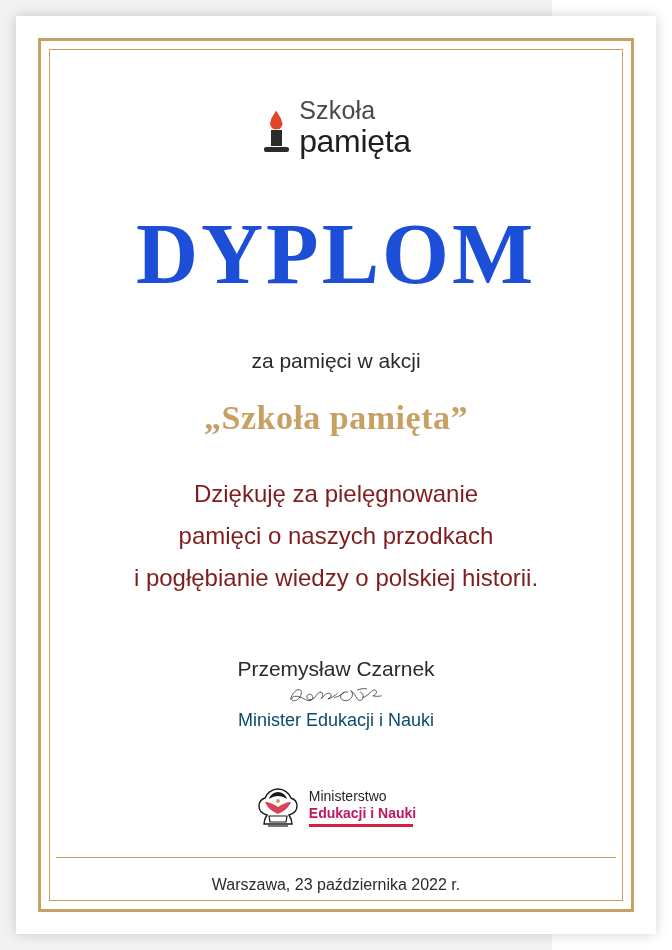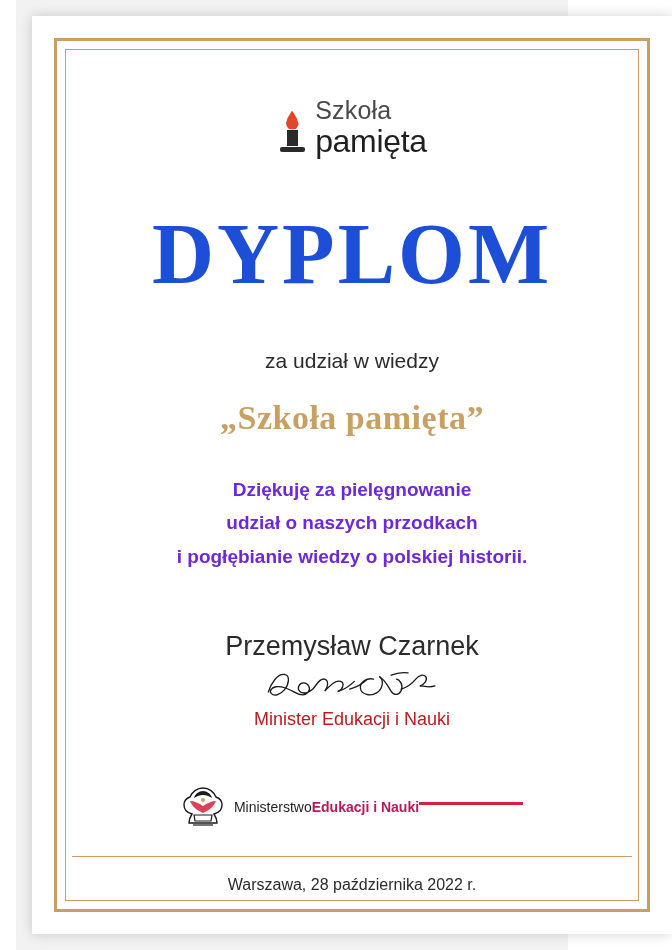--- a/index.html
+++ b/index.html
@@ -13,21 +13,20 @@
     font-family: "Liberation Sans", sans-serif;
     overflow: hidden;
   }
 
   .page {
     position: relative;
     width: 552px;
     height: 950px;
     background: #f2f2f2;
     box-sizing: border-box;
-    margin-left: 16px;
   }
 
   
   .paper {
     position: absolute;
     left: 16px;
     top: 16px;
     width: 640px;
     height: 918px;
     background: #ffffff;
@@ -144,61 +143,60 @@
     margin-top: 26px;
     font-family: "Liberation Serif", serif;
     font-weight: bold;
     font-size: 34px;
     color: #c9a063;
     letter-spacing: 0.5px;
   }
 
   .body-text {
     margin-top: 36px;
-    font-size: 19px;
-    color: #6d28d9;
+    font-size: 24px;
+    color: #7f1d1d;
     line-height: 1.75;
     text-align: center;
-    font-weight: bold;
   }
   .body-text div { white-space: nowrap; }
 
   
   .signer-name {
     margin-top: 58px;
-    font-size: 27px;
+    font-size: 21px;
     color: #2b2b2b;
   }
 
   .signature {
     margin-top: 4px;
     width: 230px;
     height: 54px;
   }
 
   .signer-title {
     margin-top: 2px;
     font-size: 18px;
-    color: #b91c1c;
+    color: #0c4a6e;
   }
 
   
   .ministry {
     margin-top: 54px;
     display: flex;
     align-items: center;
     gap: 9px;
   }
   .eagle {
     width: 44px;
     height: 46px;
   }
   .ministry-text {
     display: flex;
-    flex-direction: row;
+    flex-direction: column;
     line-height: 1.15;
   }
   .ministry-line1 {
     font-size: 14px;
     color: #1f1f1f;
   }
   .ministry-line2 {
     font-size: 14px;
     color: #be185d;
     font-weight: bold;
@@ -241,27 +239,27 @@
           <div class="candle-base"></div>
         </div>
         <div class="logo-text">
           <span class="logo-line1">Szkoła</span>
           <span class="logo-line2">pamięta</span>
         </div>
       </div>
 
       <div class="title">DYPLOM</div>
 
-      <div class="subtitle">za udział w wiedzy</div>
+      <div class="subtitle">za pamięci w akcji</div>
 
       <div class="quote-title">„Szkoła pamięta”</div>
 
       <div class="body-text">
         <div>Dziękuję za pielęgnowanie</div>
-        <div>udział o naszych przodkach</div>
+        <div>pamięci o naszych przodkach</div>
         <div>i pogłębianie wiedzy o polskiej historii.</div>
       </div>
 
       <div class="signer-name">Przemysław Czarnek</div>
 
       <svg class="signature" viewBox="0 0 230 54">
         <g fill="none" stroke="#1a1a1a" stroke-width="1.7" stroke-linecap="round" stroke-linejoin="round">
           <path d="M6 34 C10 22, 18 10, 27 11 C35 12, 33 24, 27 31 C22 37, 14 40, 10 36 C7 33, 10 28, 16 27 C24 26, 33 30, 40 34 C47 38, 54 39, 58 34 C62 29, 58 22, 52 22 C46 22, 43 29, 47 33 C51 37, 59 35, 64 30 C69 25, 72 16, 79 17 C85 18, 84 27, 80 32"></path>
           <path d="M80 32 C86 26, 93 18, 100 20 C106 22, 103 31, 97 33"></path>
           <path d="M97 33 C104 31, 112 26, 118 20"></path>
@@ -286,17 +284,17 @@
           <path d="M12 41 L32 41" stroke="#1a1a1a" stroke-width="1.2"></path>
         </svg>
         <div class="ministry-text">
           <span class="ministry-line1">Ministerstwo</span>
           <span class="ministry-line2">Edukacji i Nauki</span>
           <span class="ministry-rule"></span>
         </div>
       </div>
 
       <div class="footer-rule"></div>
-      <div class="footer-text">Warszawa, 28 października 2022 r.</div>
+      <div class="footer-text">Warszawa, 23 października 2022 r.</div>
 
     </div>
   </div>
 </div>
 
 </body></html>

